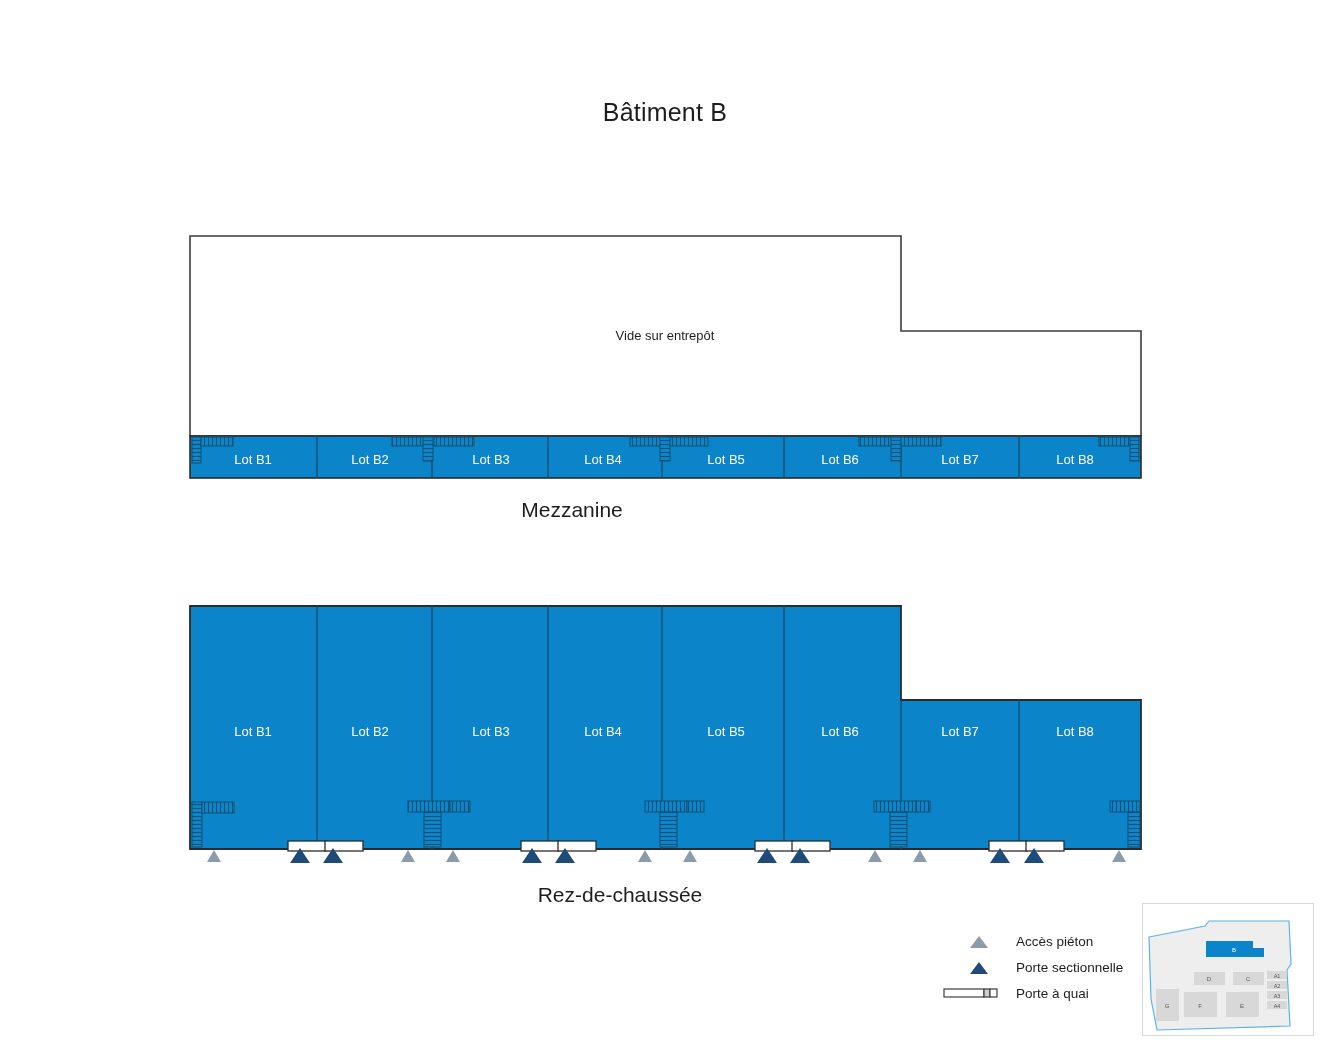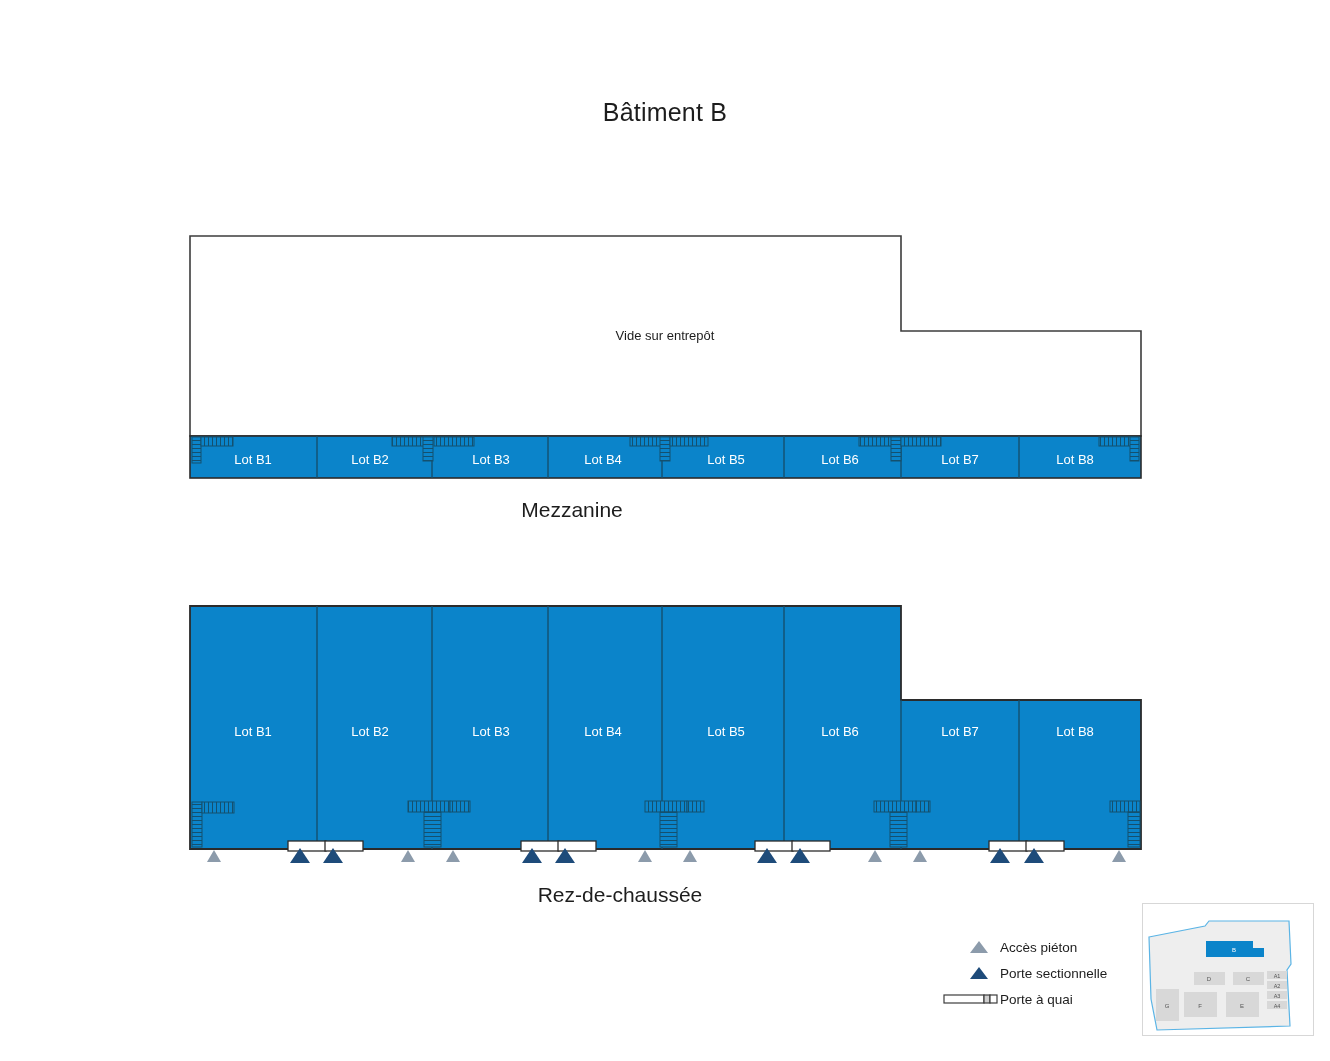--- a/index.html
+++ b/index.html
@@ -20,21 +20,21 @@
     font-size:21px;font-weight:400;color:#1d1d1d;
   }
   #mezzanine-title{top:498px;}
   #ground-title{top:883px;margin-left:48px;}
 
   
   #plan{position:absolute;left:0;top:0;}
 
   
   #legend{position:absolute;left:958px;top:934px;width:180px;}
-  .legend-row{display:flex;align-items:center;height:26px;}
+  .legend-row{display:flex;align-items:flex-start;height:26px;gap:16px;}
   .legend-sym{width:42px;display:flex;justify-content:center;align-items:center;}
   .legend-label{font-size:13.5px;color:#1d1d1d;white-space:nowrap;}
 
   
   #minimap{
     position:absolute;left:1142px;top:903px;width:170px;height:131px;
     background:#ffffff;border:1px solid #d7d7d7;
   }
 </style>
 </head>

